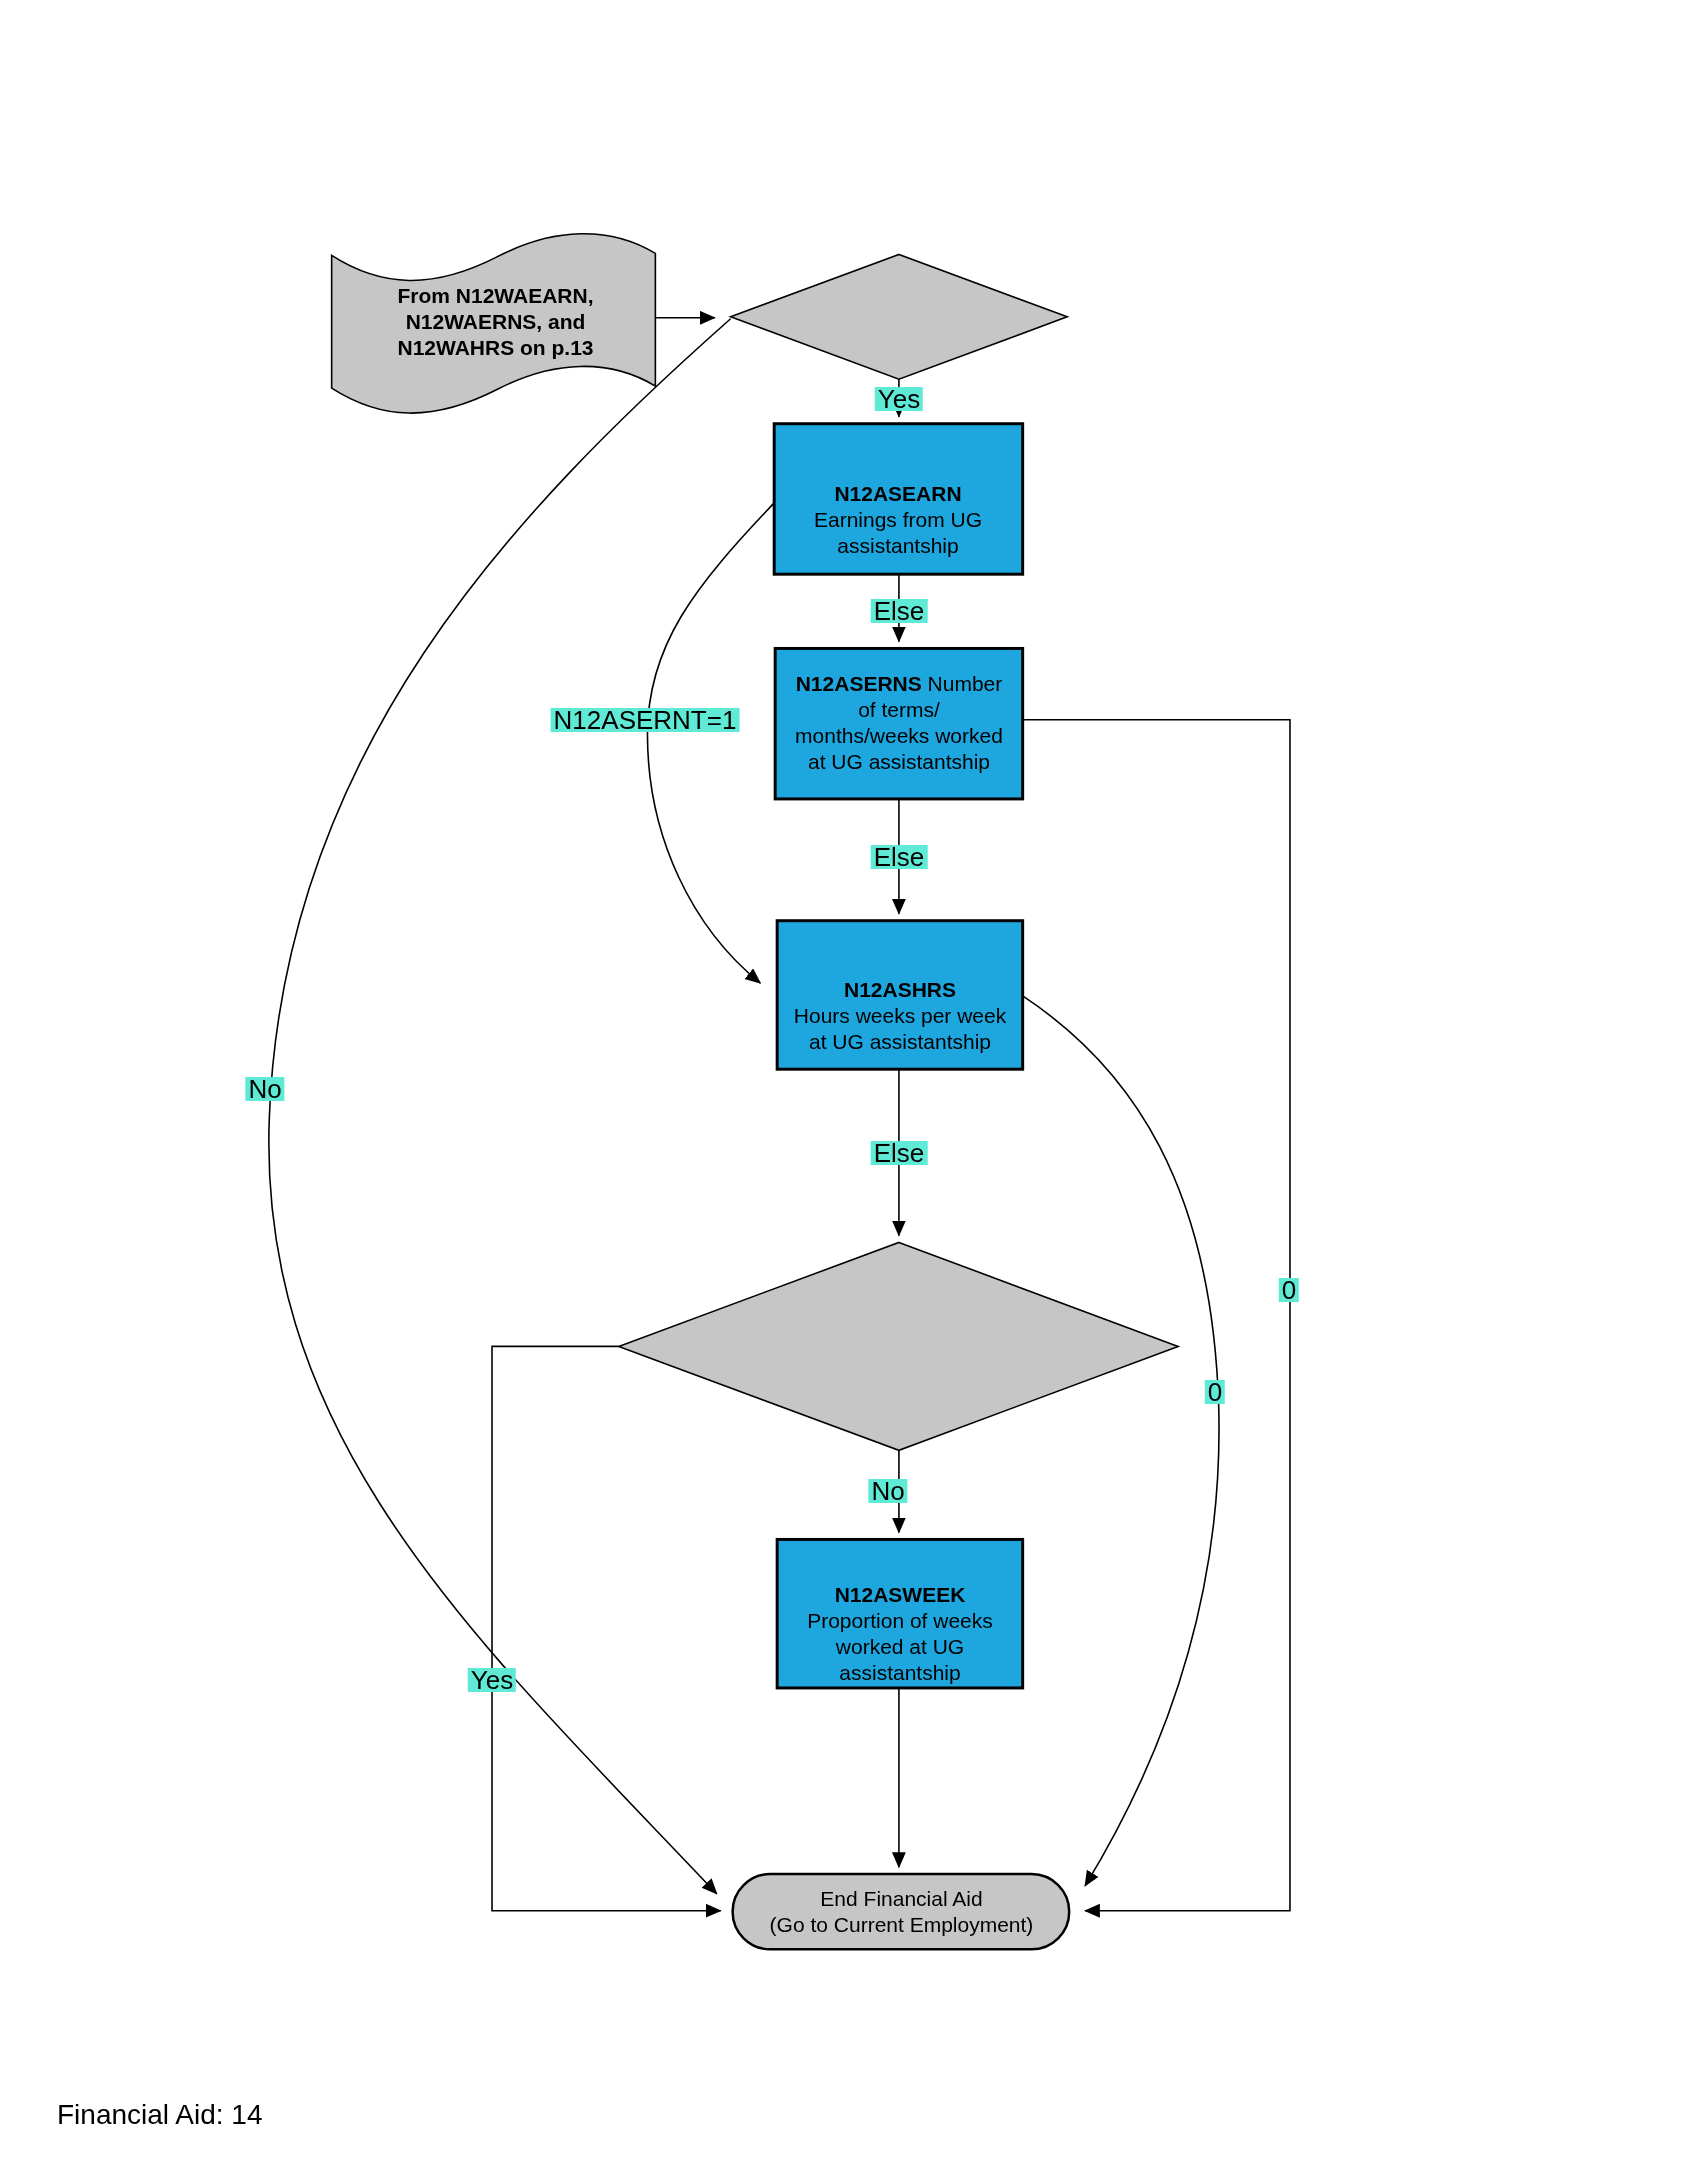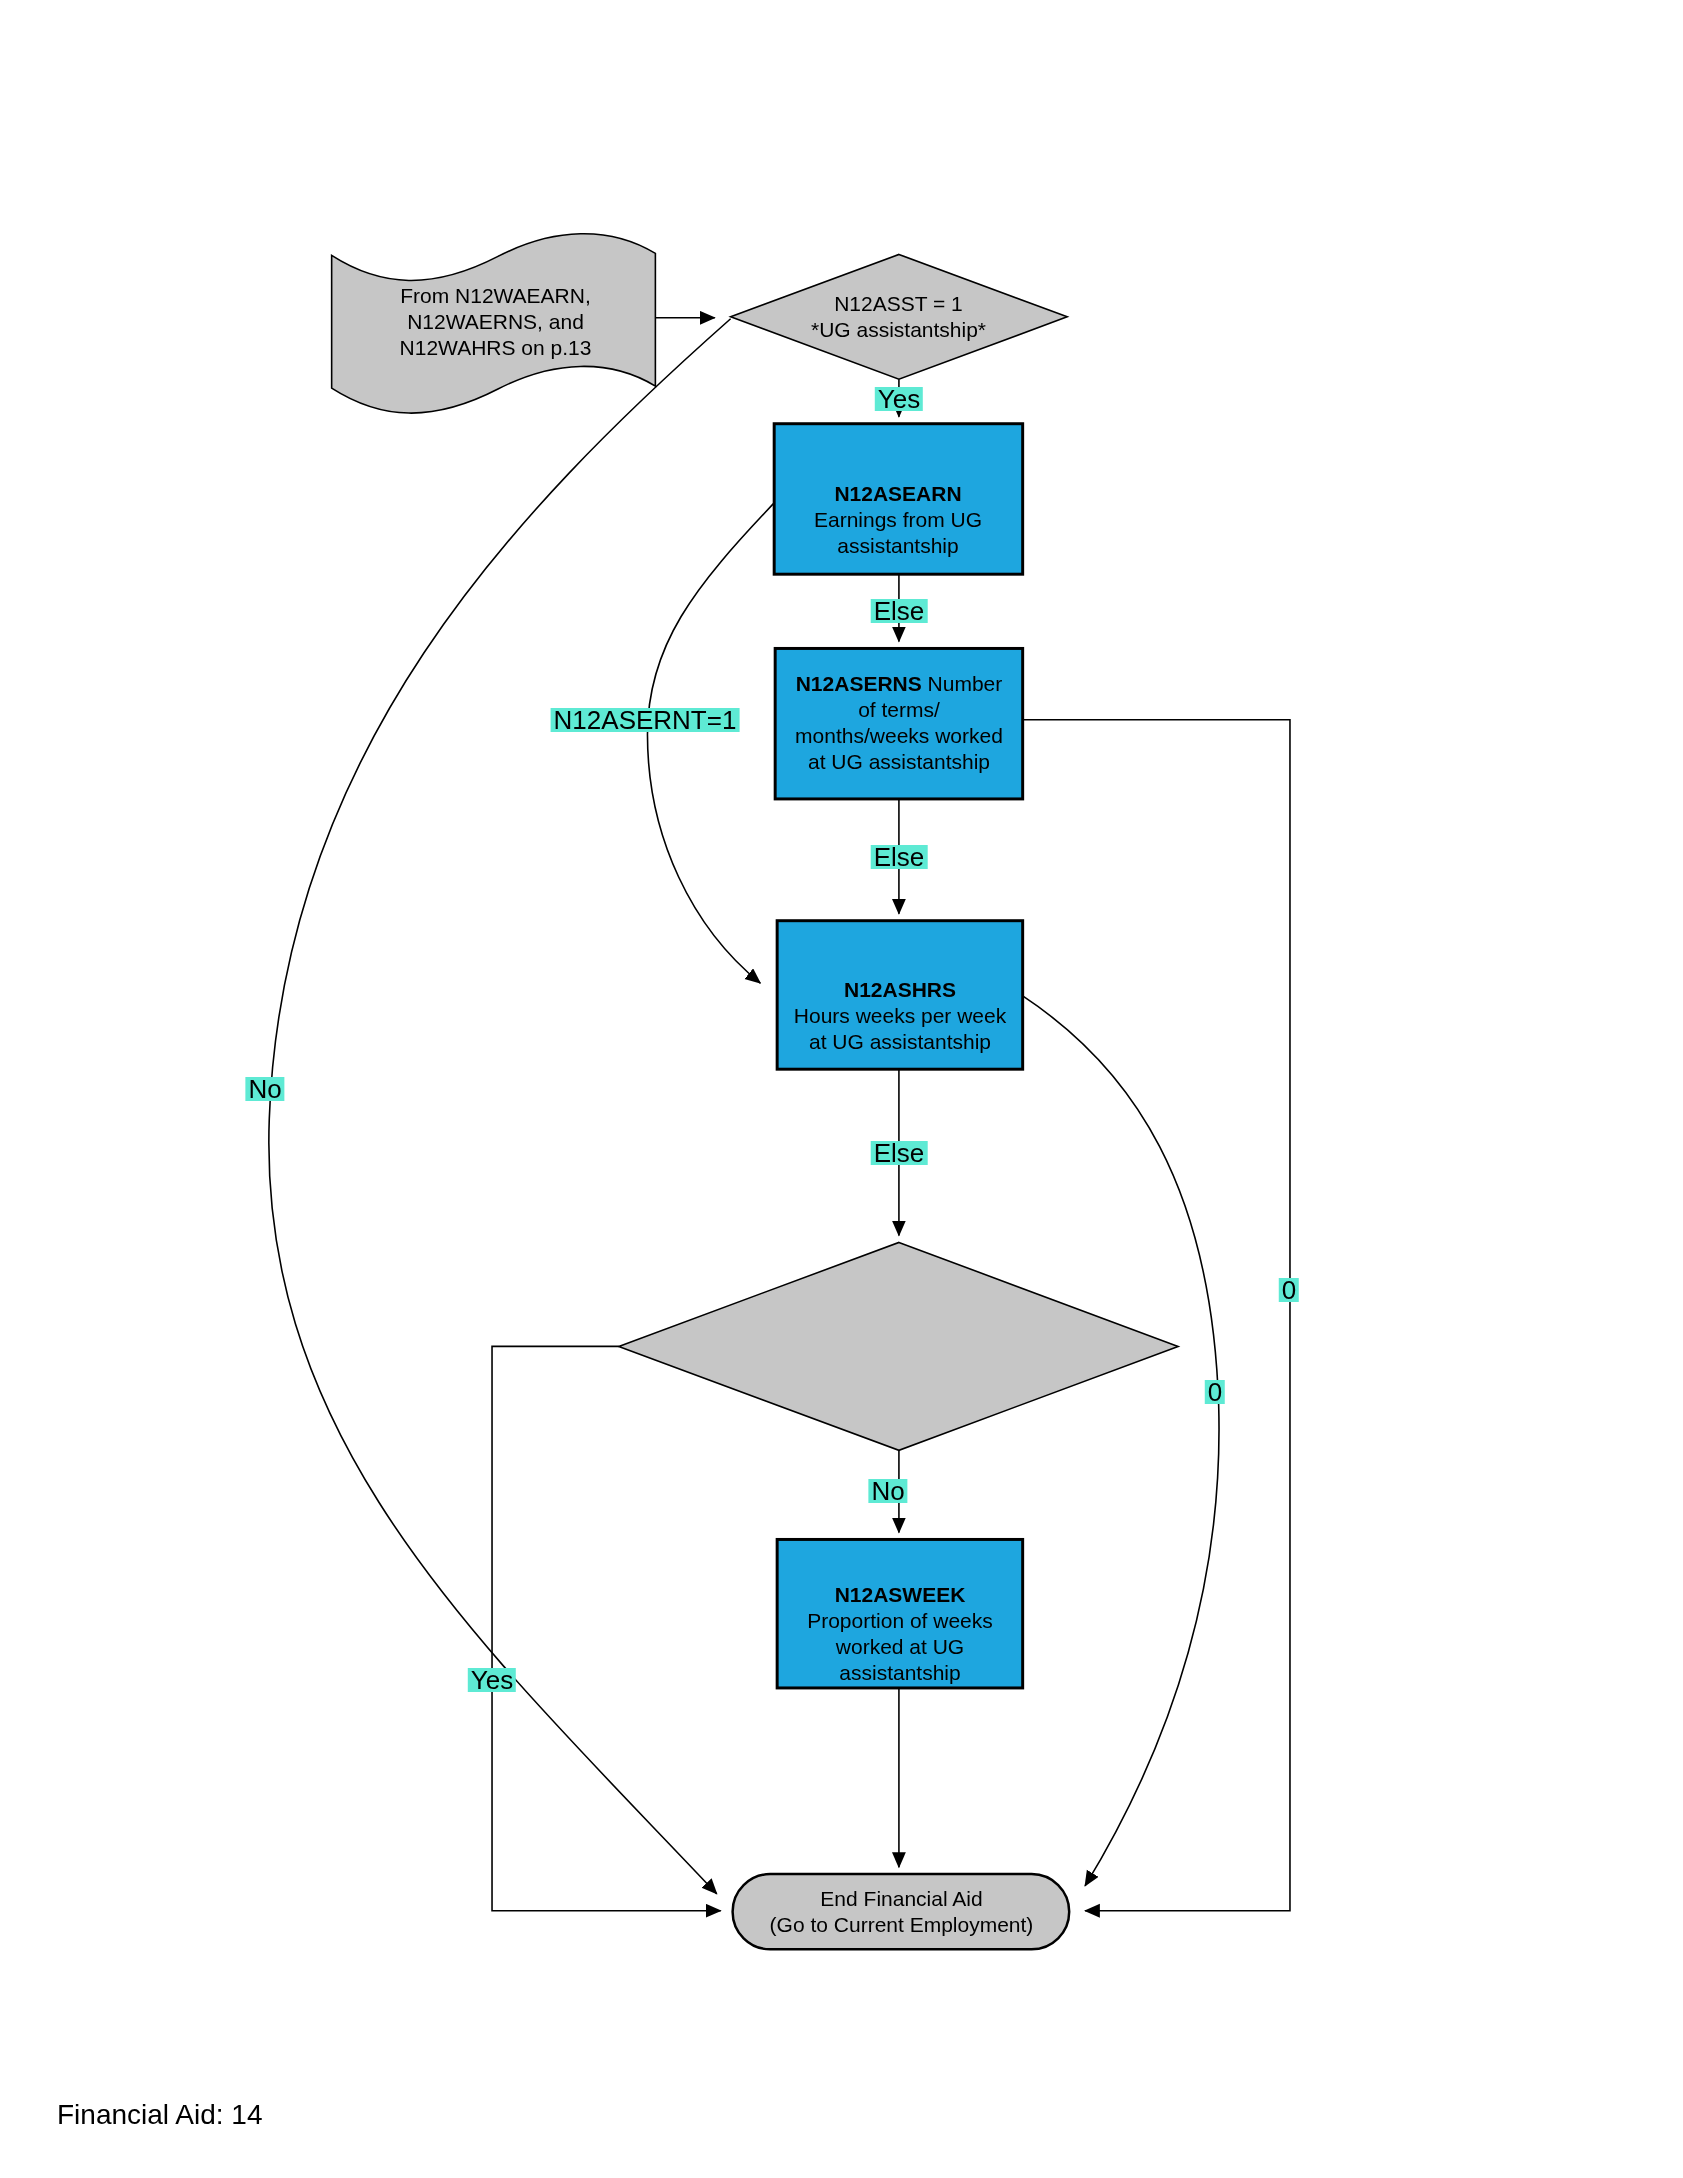--- a/index.html
+++ b/index.html
@@ -60,30 +60,26 @@
 
     <rect stroke="#000" stroke-width="3" x="785" y="930" width="248" height="150" fill="#1EA6DF"></rect>
 
     <polygon stroke="#000" stroke-width="1.6" points="908,1255 1190,1360 908,1465 625,1360" fill="#C6C6C6"></polygon>
 
     <rect stroke="#000" stroke-width="3" x="785" y="1555" width="248" height="150" fill="#1EA6DF"></rect>
 
     <rect stroke="#000" stroke-width="2.5" x="740" y="1893" width="340" height="76" rx="38" ry="38" fill="#C6C6C6"></rect>
   </svg>
 
-  <div class="node-text" style="left:337px;top:283px;width:317px;height:77px;">
+  <div class="node-text" style="left:337px;top:283px;width:317px;height:77px;font-weight:bold;">
     <div>From N12WAEARN,</div>
     <div>N12WAERNS, and</div>
     <div>N12WAHRS on p.13</div>
   </div>
 
-  <div class="node-text" style="left:750px;top:291px;width:297px;height:51px;">
-    <div>N12ASST = 1</div>
-    <div>*UG assistantship*</div>
-  </div>
 
   <div class="node-text" style="left:774px;top:424px;width:248px;height:150px;">
     <div class="b">N12ASEARN</div>
     <div>Earnings from UG</div>
     <div>assistantship</div>
   </div>
 
   <div class="node-text" style="left:775px;top:648px;width:248px;height:150px;">
     <div><span class="b">N12ASERNS</span><span> Number</span></div>
     <div>of terms/</div>

